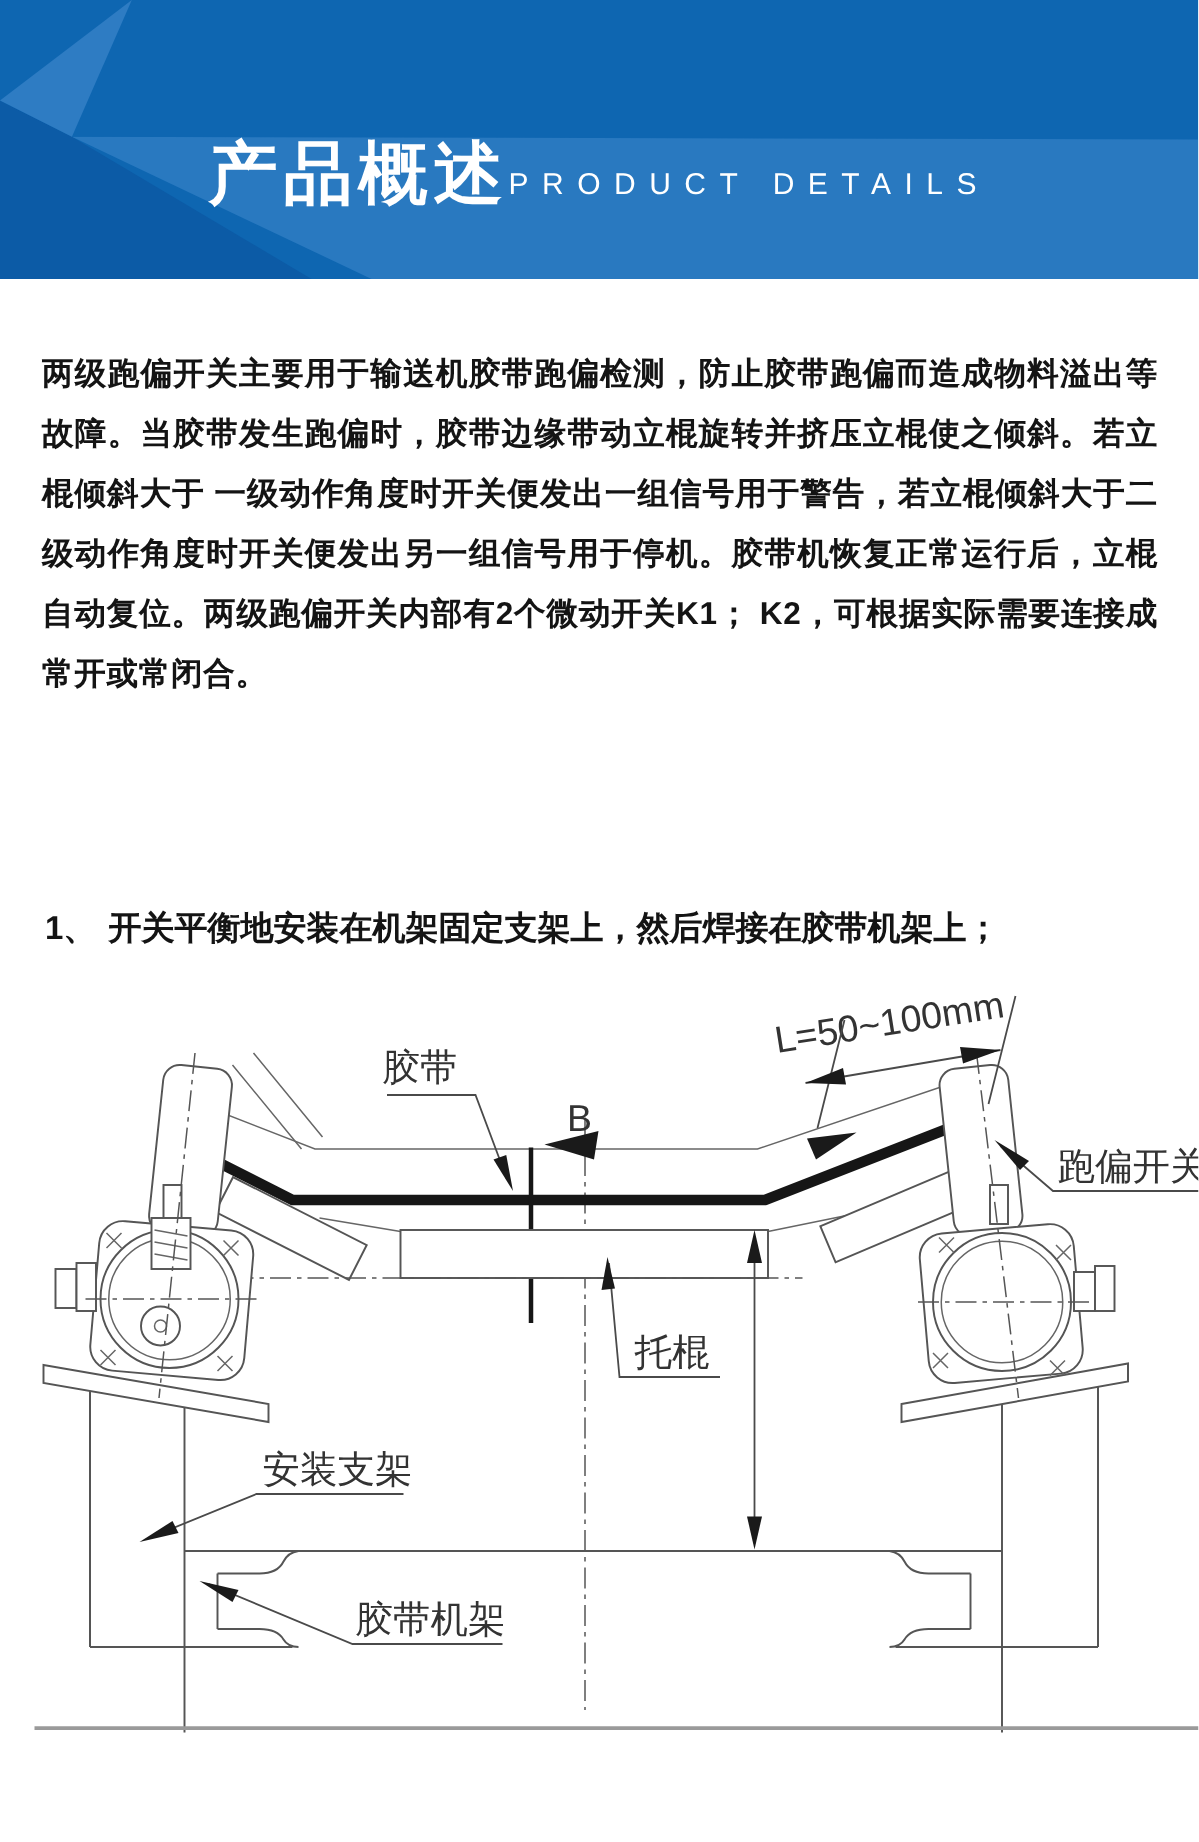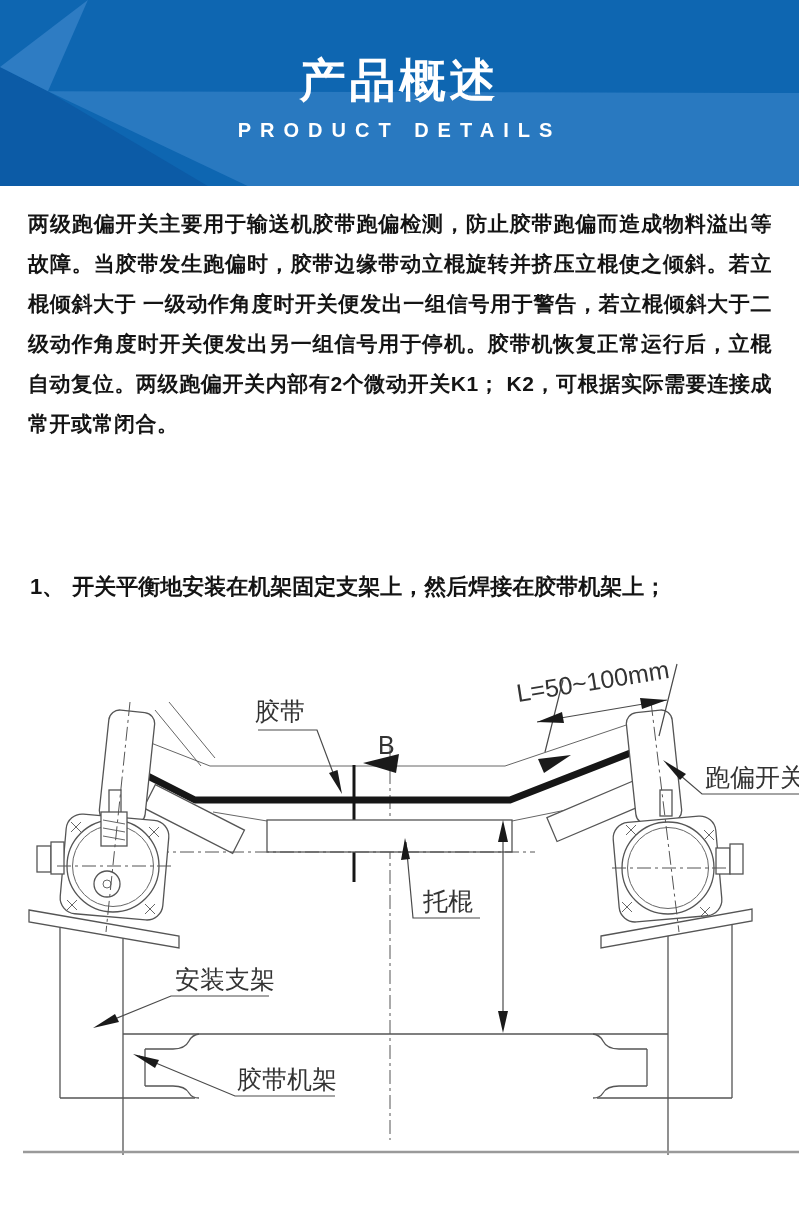--- a/index.html
+++ b/index.html
@@ -4,29 +4,29 @@
 <style>
   html,body{margin:0;padding:0;background:#ffffff;}
   .page{position:relative;width:799px;height:1228px;background:#ffffff;overflow:hidden;
         font-family:"Liberation Sans",sans-serif;}
   
   .banner{position:absolute;left:0;top:0;width:799px;height:186px;background:#0e66b1;overflow:hidden;}
   .tri{position:absolute;left:0;top:0;width:100%;height:100%;}
   .tri.dark {background:#0c5ba6;clip-path:polygon(0 36%,6% 49%,26% 100%,0 100%);}
   .tri.lt1  {background:#2e7cc3;clip-path:polygon(0 36%,11% 0,6% 49%);}
   .tri.lt2  {background:#2e7cc3;clip-path:polygon(6% 49%,100% 50%,100% 100%,31% 100%);opacity:.85;}
-  .banner-inner{position:absolute;left:0;top:0;width:100%;height:100%;display:flex;
-        flex-direction:column;align-items:center;justify-content:center;padding-top:6px;}
+  .banner-inner{position:absolute;left:0;top:16px;width:100%;height:100%;display:flex;
+        flex-direction:row;align-items:center;justify-content:center;padding-top:6px;}
   .banner-title{color:#ffffff;font-size:46px;font-weight:bold;letter-spacing:4px;line-height:1;}
-  .banner-sub{color:#ffffff;font-size:20px;font-weight:bold;letter-spacing:9px;margin-top:16px;}
+  .banner-sub{color:#ffffff;font-size:20px;font-weight:normal;letter-spacing:9px;margin-top:16px;}
   
-  .desc{position:absolute;left:28px;top:204px;width:744px;color:#141414;
+  .desc{position:absolute;left:28px;top:230px;width:744px;color:#141414;
         font-size:21px;font-weight:bold;line-height:40px;text-align:justify;letter-spacing:.5px;}
   
-  .steps{position:absolute;left:30px;top:566px;width:740px;color:#141414;
+  .steps{position:absolute;left:30px;top:598px;width:740px;color:#141414;
          font-size:22px;font-weight:bold;line-height:42px;}
   .step{display:block;white-space:nowrap;}
   .step .num{margin-right:8px;}
   
   .diagram{position:absolute;left:15px;top:660px;width:799px;height:520px;}
   svg text{font-family:"Liberation Sans",sans-serif;}
   .cad{stroke:#555;stroke-width:1.3;fill:none;}
   .cadthin{stroke:#666;stroke-width:1;fill:none;}
   .dashdot{stroke:#555;stroke-width:1;fill:none;stroke-dasharray:14 4 3 4;}
   .belt{stroke:#161616;stroke-width:7;fill:none;stroke-linejoin:round;}

